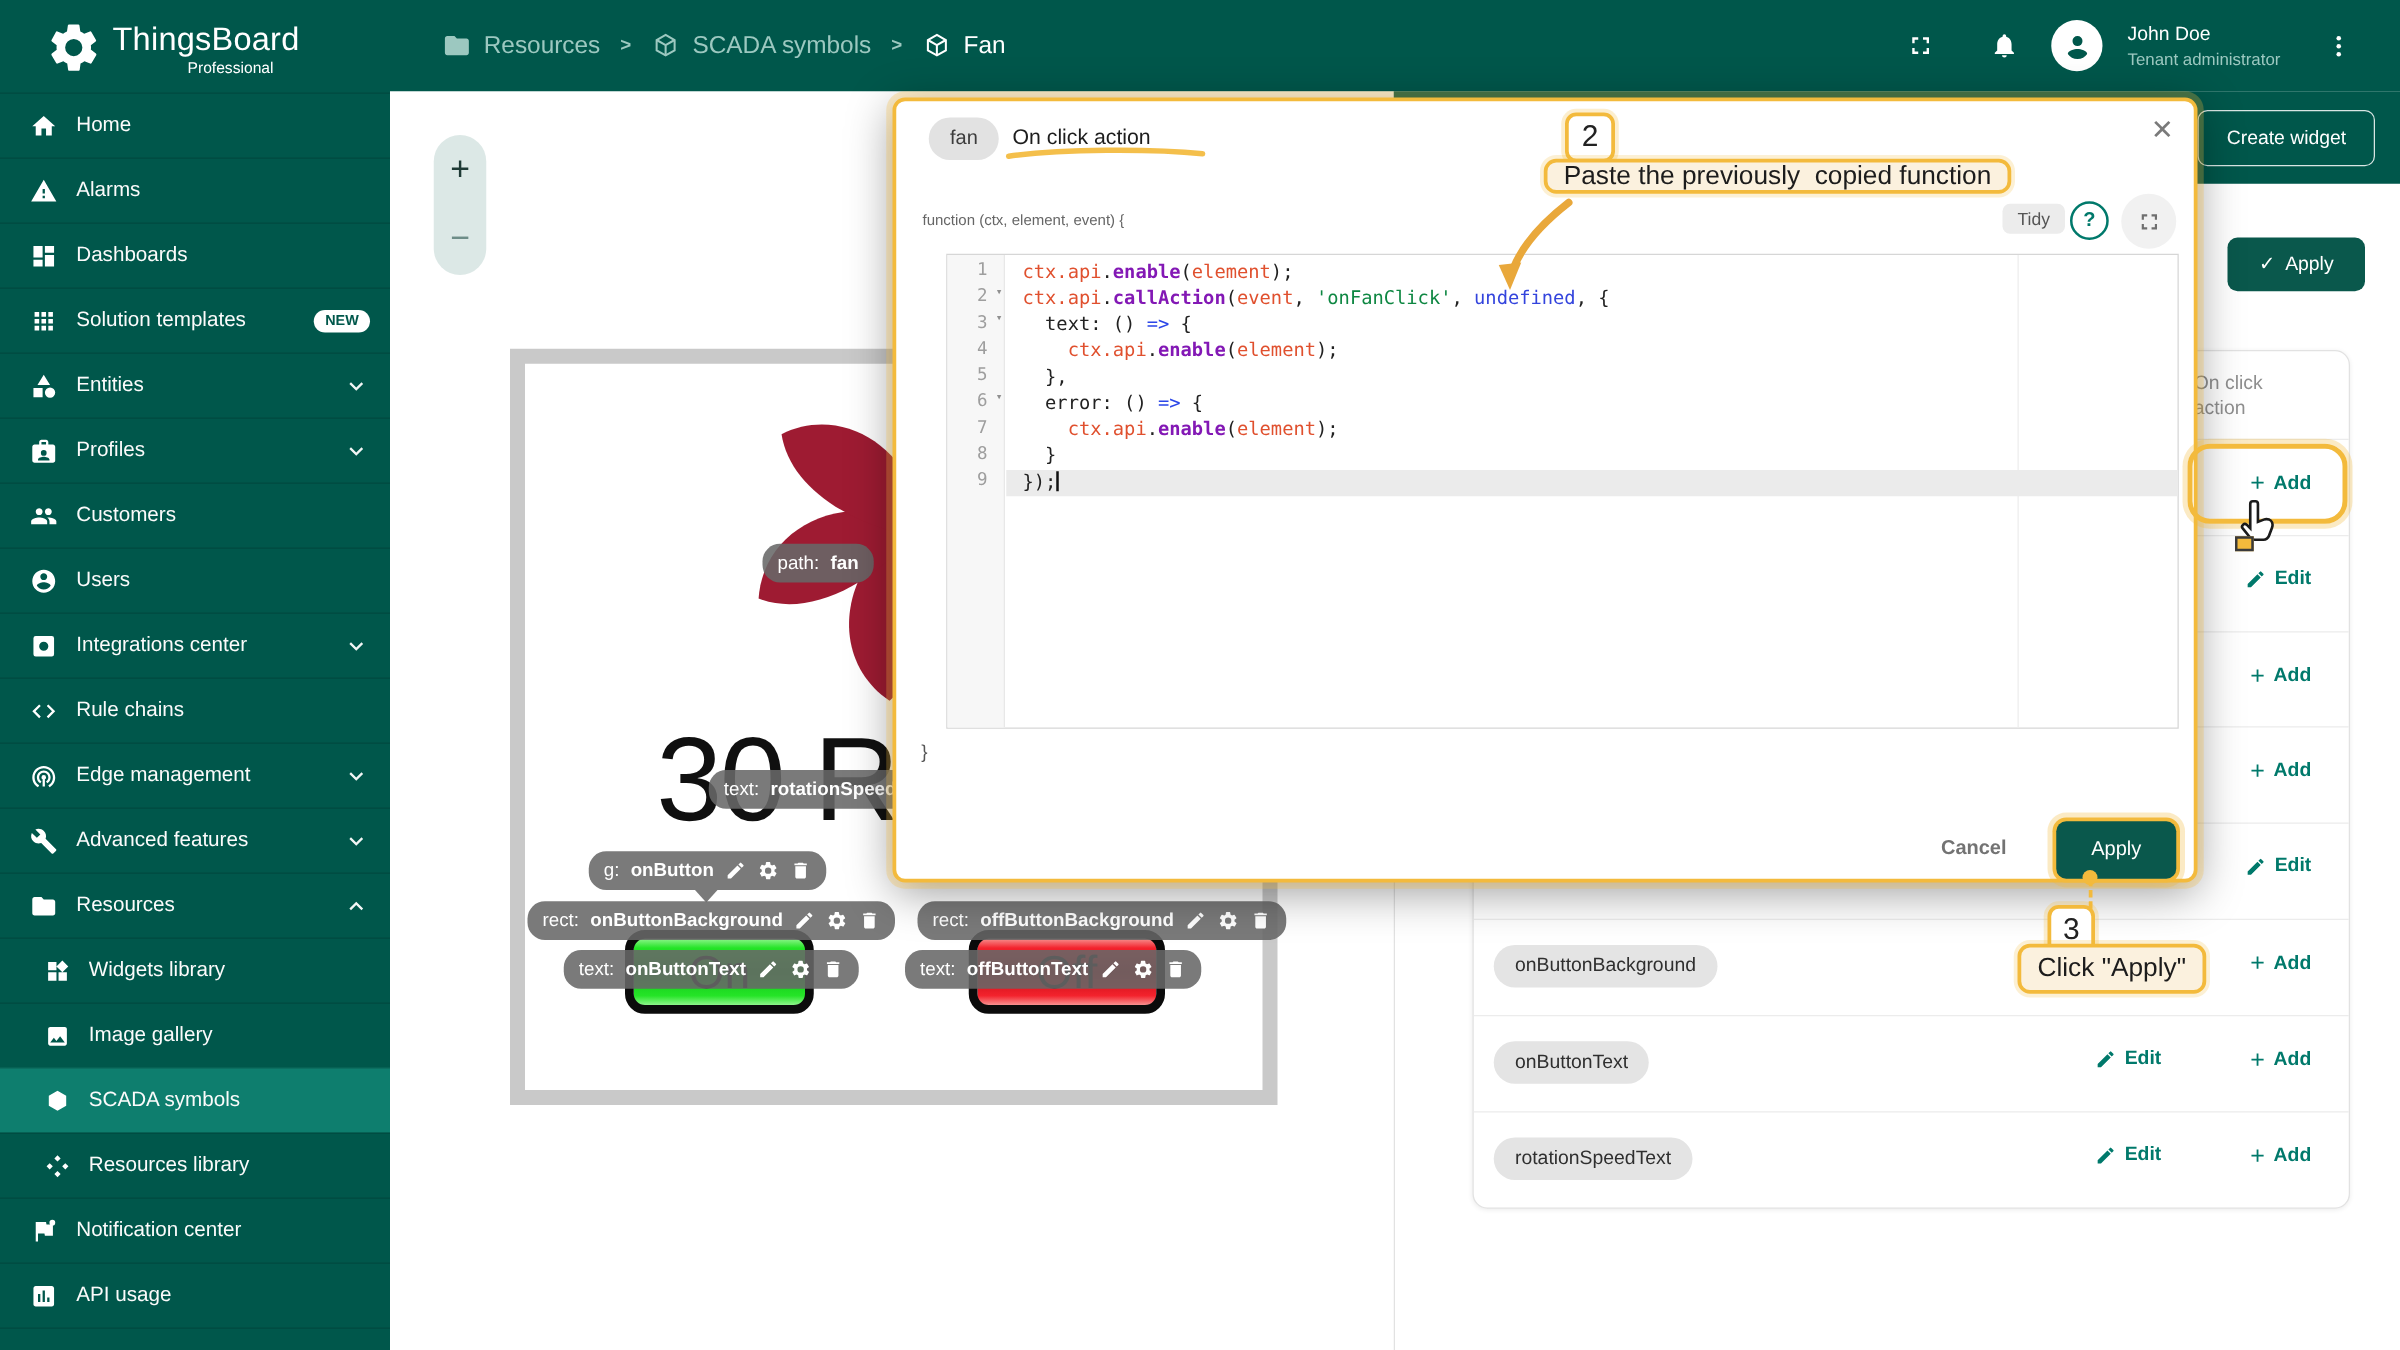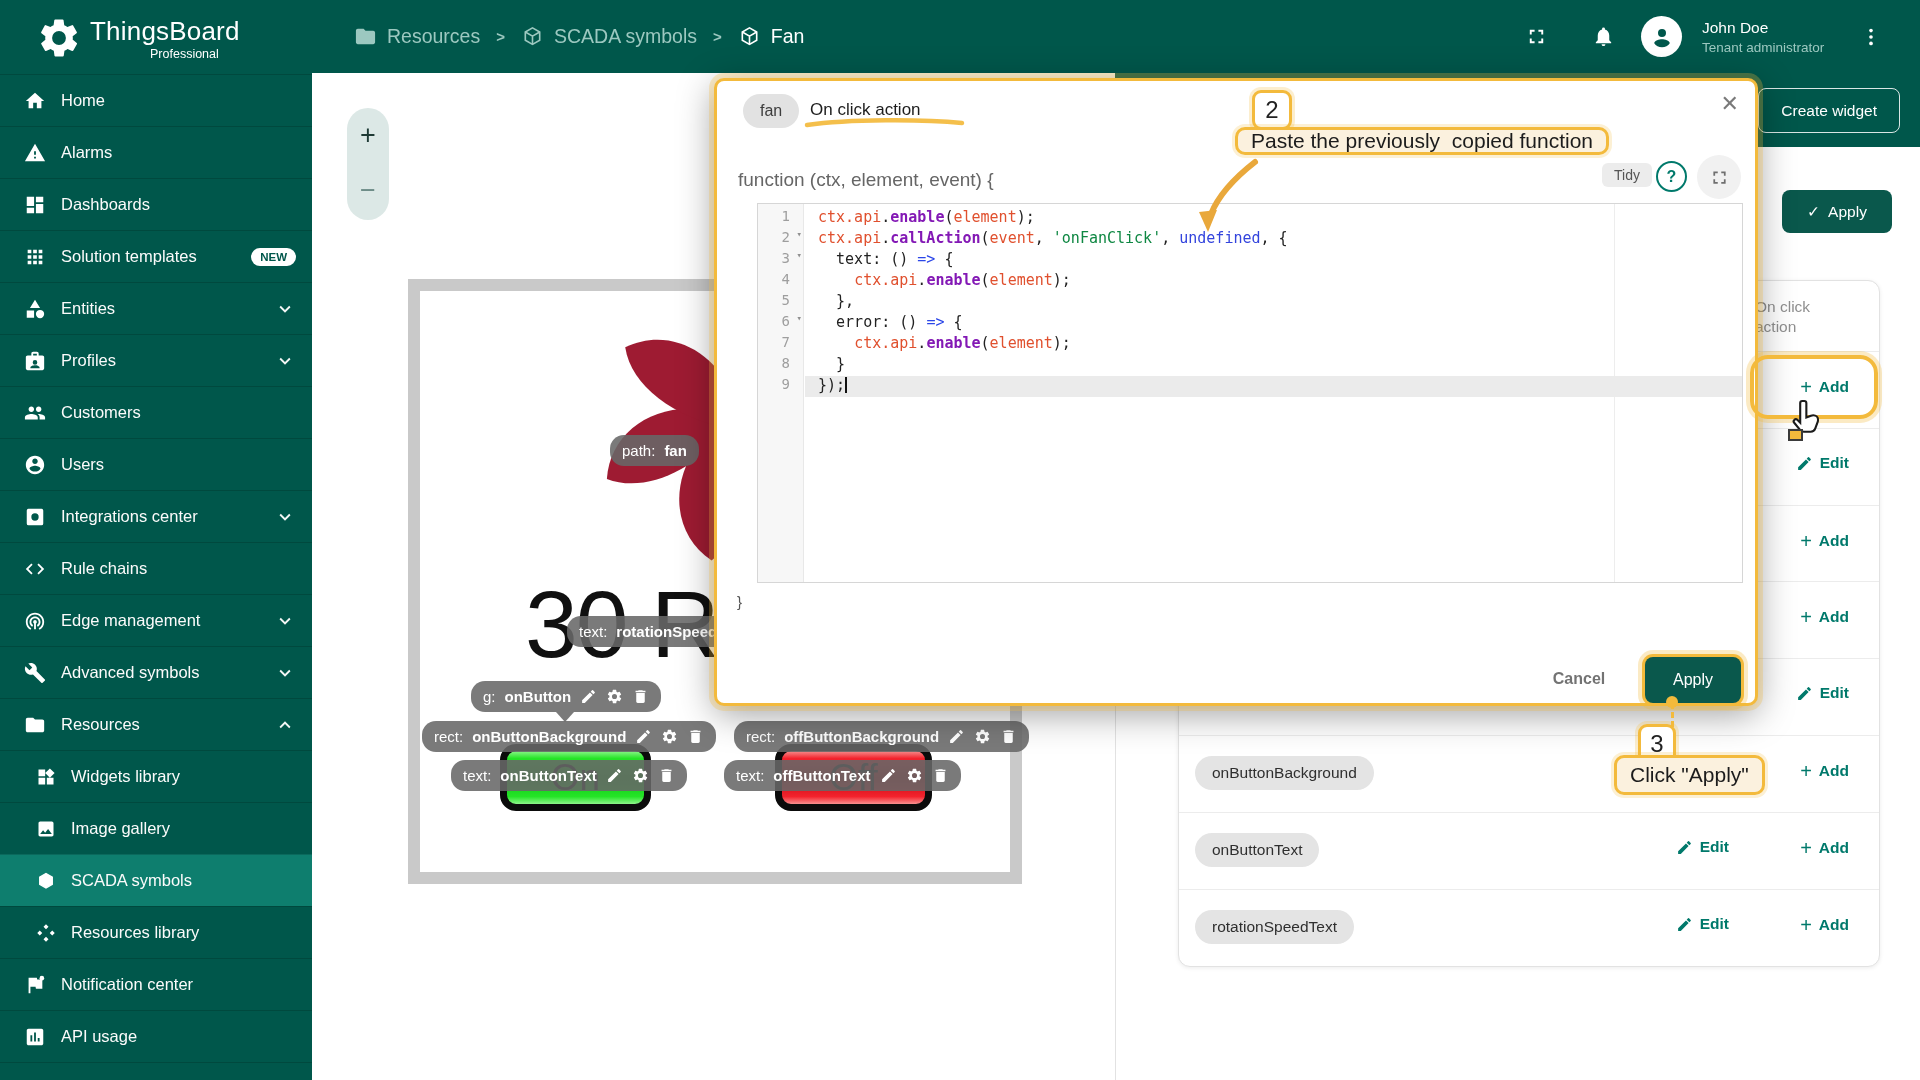--- a/index.html
+++ b/index.html
@@ -73,21 +73,21 @@
   .gray-chip{position:absolute;left:16px;background:#E4E4E4;border-radius:17px;height:34px;display:flex;align-items:center;
              padding:0 17px;color:#2F2F2F;font-size:15.5px;}
 
   
   .modal{left:714px;top:78px;width:1044px;height:628px;background:#fff;border:3px solid #F3BA3C;border-radius:10px;
          box-sizing:border-box;z-index:40;box-shadow:0 0 0 5px rgba(243,186,60,.28),0 8px 36px rgba(0,0,0,.38);}
   .m-chip{position:absolute;left:26px;top:13px;background:#E2E2E2;border-radius:17px;height:34px;display:flex;
           align-items:center;padding:0 17px;font-size:16px;color:#3D3D3D;}
   .m-title{position:absolute;left:93px;top:19px;font-size:17px;color:#1D1D1D;}
   .m-close{position:absolute;right:16px;top:10px;font-size:22px;color:#7A7A7A;cursor:pointer;}
-  .m-sig{position:absolute;left:21px;top:88px;font-size:19px;color:#666;}
+  .m-sig{position:absolute;left:21px;top:88px;font-size:12px;color:#666;}
   .m-tidy{position:absolute;left:885px;top:82px;background:#ECECEC;border-radius:6px;padding:4px 12px;
           font-size:14px;color:#555;cursor:pointer;}
   .m-help{position:absolute;left:939px;top:80px;width:27px;height:27px;border:2.5px solid #00796B;border-radius:50%;
           color:#00796B;font-weight:bold;font-size:16px;display:flex;align-items:center;justify-content:center;cursor:pointer;}
   .m-expand{position:absolute;left:980px;top:74px;width:44px;height:44px;border-radius:50%;background:#F1F1F1;
             display:flex;align-items:center;justify-content:center;cursor:pointer;}
   .m-expand svg{width:21px;height:21px;fill:#6F6F6F;}
   .editor{position:absolute;left:40px;top:122px;width:986px;height:380px;border:1px solid #D6D6D6;box-sizing:border-box;background:#fff;}
   .gutter{position:absolute;left:0;top:0;bottom:0;width:46px;background:#F7F7F7;border-right:1px solid #E8E8E8;padding-top:4px;box-sizing:border-box;}
   .gnum{height:21px;line-height:21px;text-align:right;padding-right:13px;color:#9E9E9E;
@@ -213,21 +213,21 @@
           </svg>
         <span>Edge management</span>
         <svg class="chev" viewBox="0 0 24 24">
             <path d="M7.41 8.59 12 13.17l4.59-4.58L18 10l-6 6-6-6 1.41-1.41z"></path>
           </svg>
         </div>
       <div class="nav-item">
         <svg viewBox="0 0 24 24">
             <path d="M22.7 19l-9.1-9.1c.9-2.3.4-5-1.5-6.9-2-2-5-2.4-7.4-1.3L9 6 6 9 1.6 4.7C.4 7.1.9 10.1 2.9 12.1c1.9 1.9 4.6 2.4 6.9 1.5l9.1 9.1c.4.4 1 .4 1.4 0l2.3-2.3c.5-.4.5-1.1.1-1.4z"></path>
           </svg>
-        <span>Advanced symbols</span>
+        <span>Advanced features</span>
         <svg class="chev" viewBox="0 0 24 24">
             <path d="M7.41 8.59 12 13.17l4.59-4.58L18 10l-6 6-6-6 1.41-1.41z"></path>
           </svg>
         </div>
       <div class="nav-item">
         <svg viewBox="0 0 24 24">
             <path d="M10 4H4c-1.1 0-2 .9-2 2v12c0 1.1.9 2 2 2h16c1.1 0 2-.9 2-2V8c0-1.1-.9-2-2-2h-8l-2-2z"></path>
           </svg>
         <span>Resources</span>
         <svg class="chev up" viewBox="0 0 24 24">

